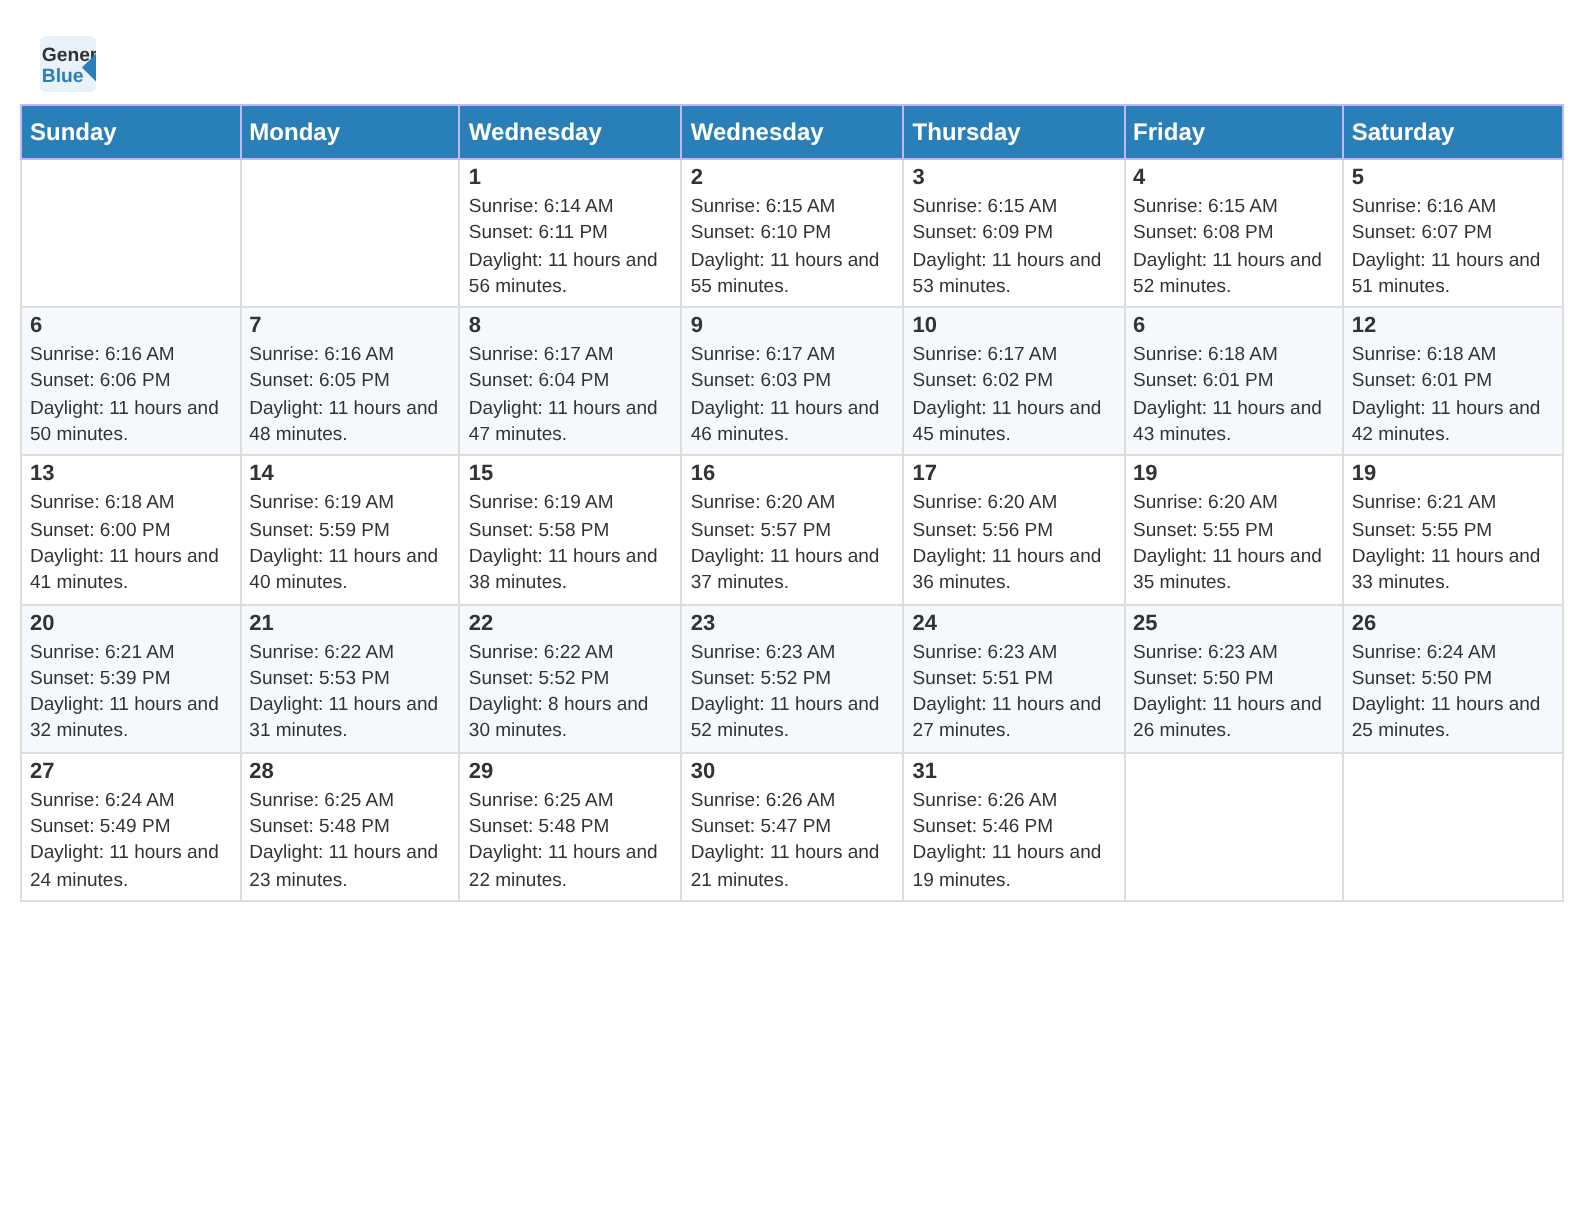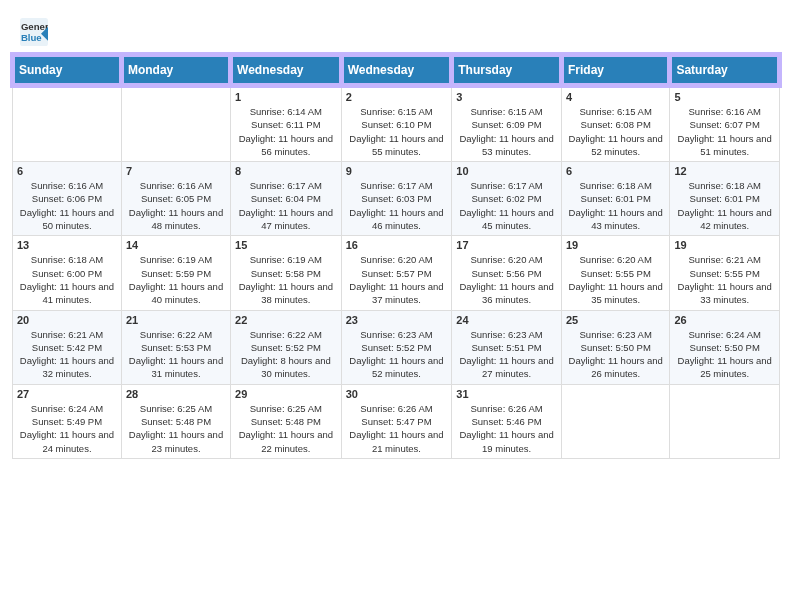--- a/index.html
+++ b/index.html
@@ -42,21 +42,21 @@
       border-collapse: collapse;
       border: 1px solid #ccc;
     }
     .calendar th {
       background: #2980b9;
       color: #fff;
       font-size: 12px;
       font-weight: bold;
       padding: 6px 4px;
       text-align: left;
-      border: 5px solid #c4b5fd;
+      border: 1px solid #c4b5fd;
     }
     .calendar td {
       border: 1px solid #ddd;
       vertical-align: top;
       padding: 3px 4px;
       width: 113px;
       min-height: 80px;
       font-size: 10px;
       color: #333;
       background: #fff;
@@ -67,21 +67,20 @@
     .day-number {
       font-weight: bold;
       font-size: 11px;
       margin-bottom: 2px;
       display: block;
     }
     .day-info {
       font-size: 9.5px;
       line-height: 1.4;
       color: #333;
-      text-align: center;
     }
     .empty-cell {
       background: #f9f9f9;
     }
     .calendar tr:nth-child(even) td.empty-cell {
       background: #f0f4f9;
     }
   </style>
 </head>
 <body>
@@ -272,21 +271,21 @@
             <div>Sunset: 5:55 PM</div>
             <div>Daylight: 11 hours and 33 minutes.</div>
           </div>
         </td>
       </tr>
       <tr>
         <td>
           <span class="day-number">20</span>
           <div class="day-info">
             <div>Sunrise: 6:21 AM</div>
-            <div>Sunset: 5:42 PM</div>
+            <div>Sunset: 5:39 PM</div>
             <div>Daylight: 11 hours and 32 minutes.</div>
           </div>
         </td>
         <td>
           <span class="day-number">21</span>
           <div class="day-info">
             <div>Sunrise: 6:22 AM</div>
             <div>Sunset: 5:53 PM</div>
             <div>Daylight: 11 hours and 31 minutes.</div>
           </div>

